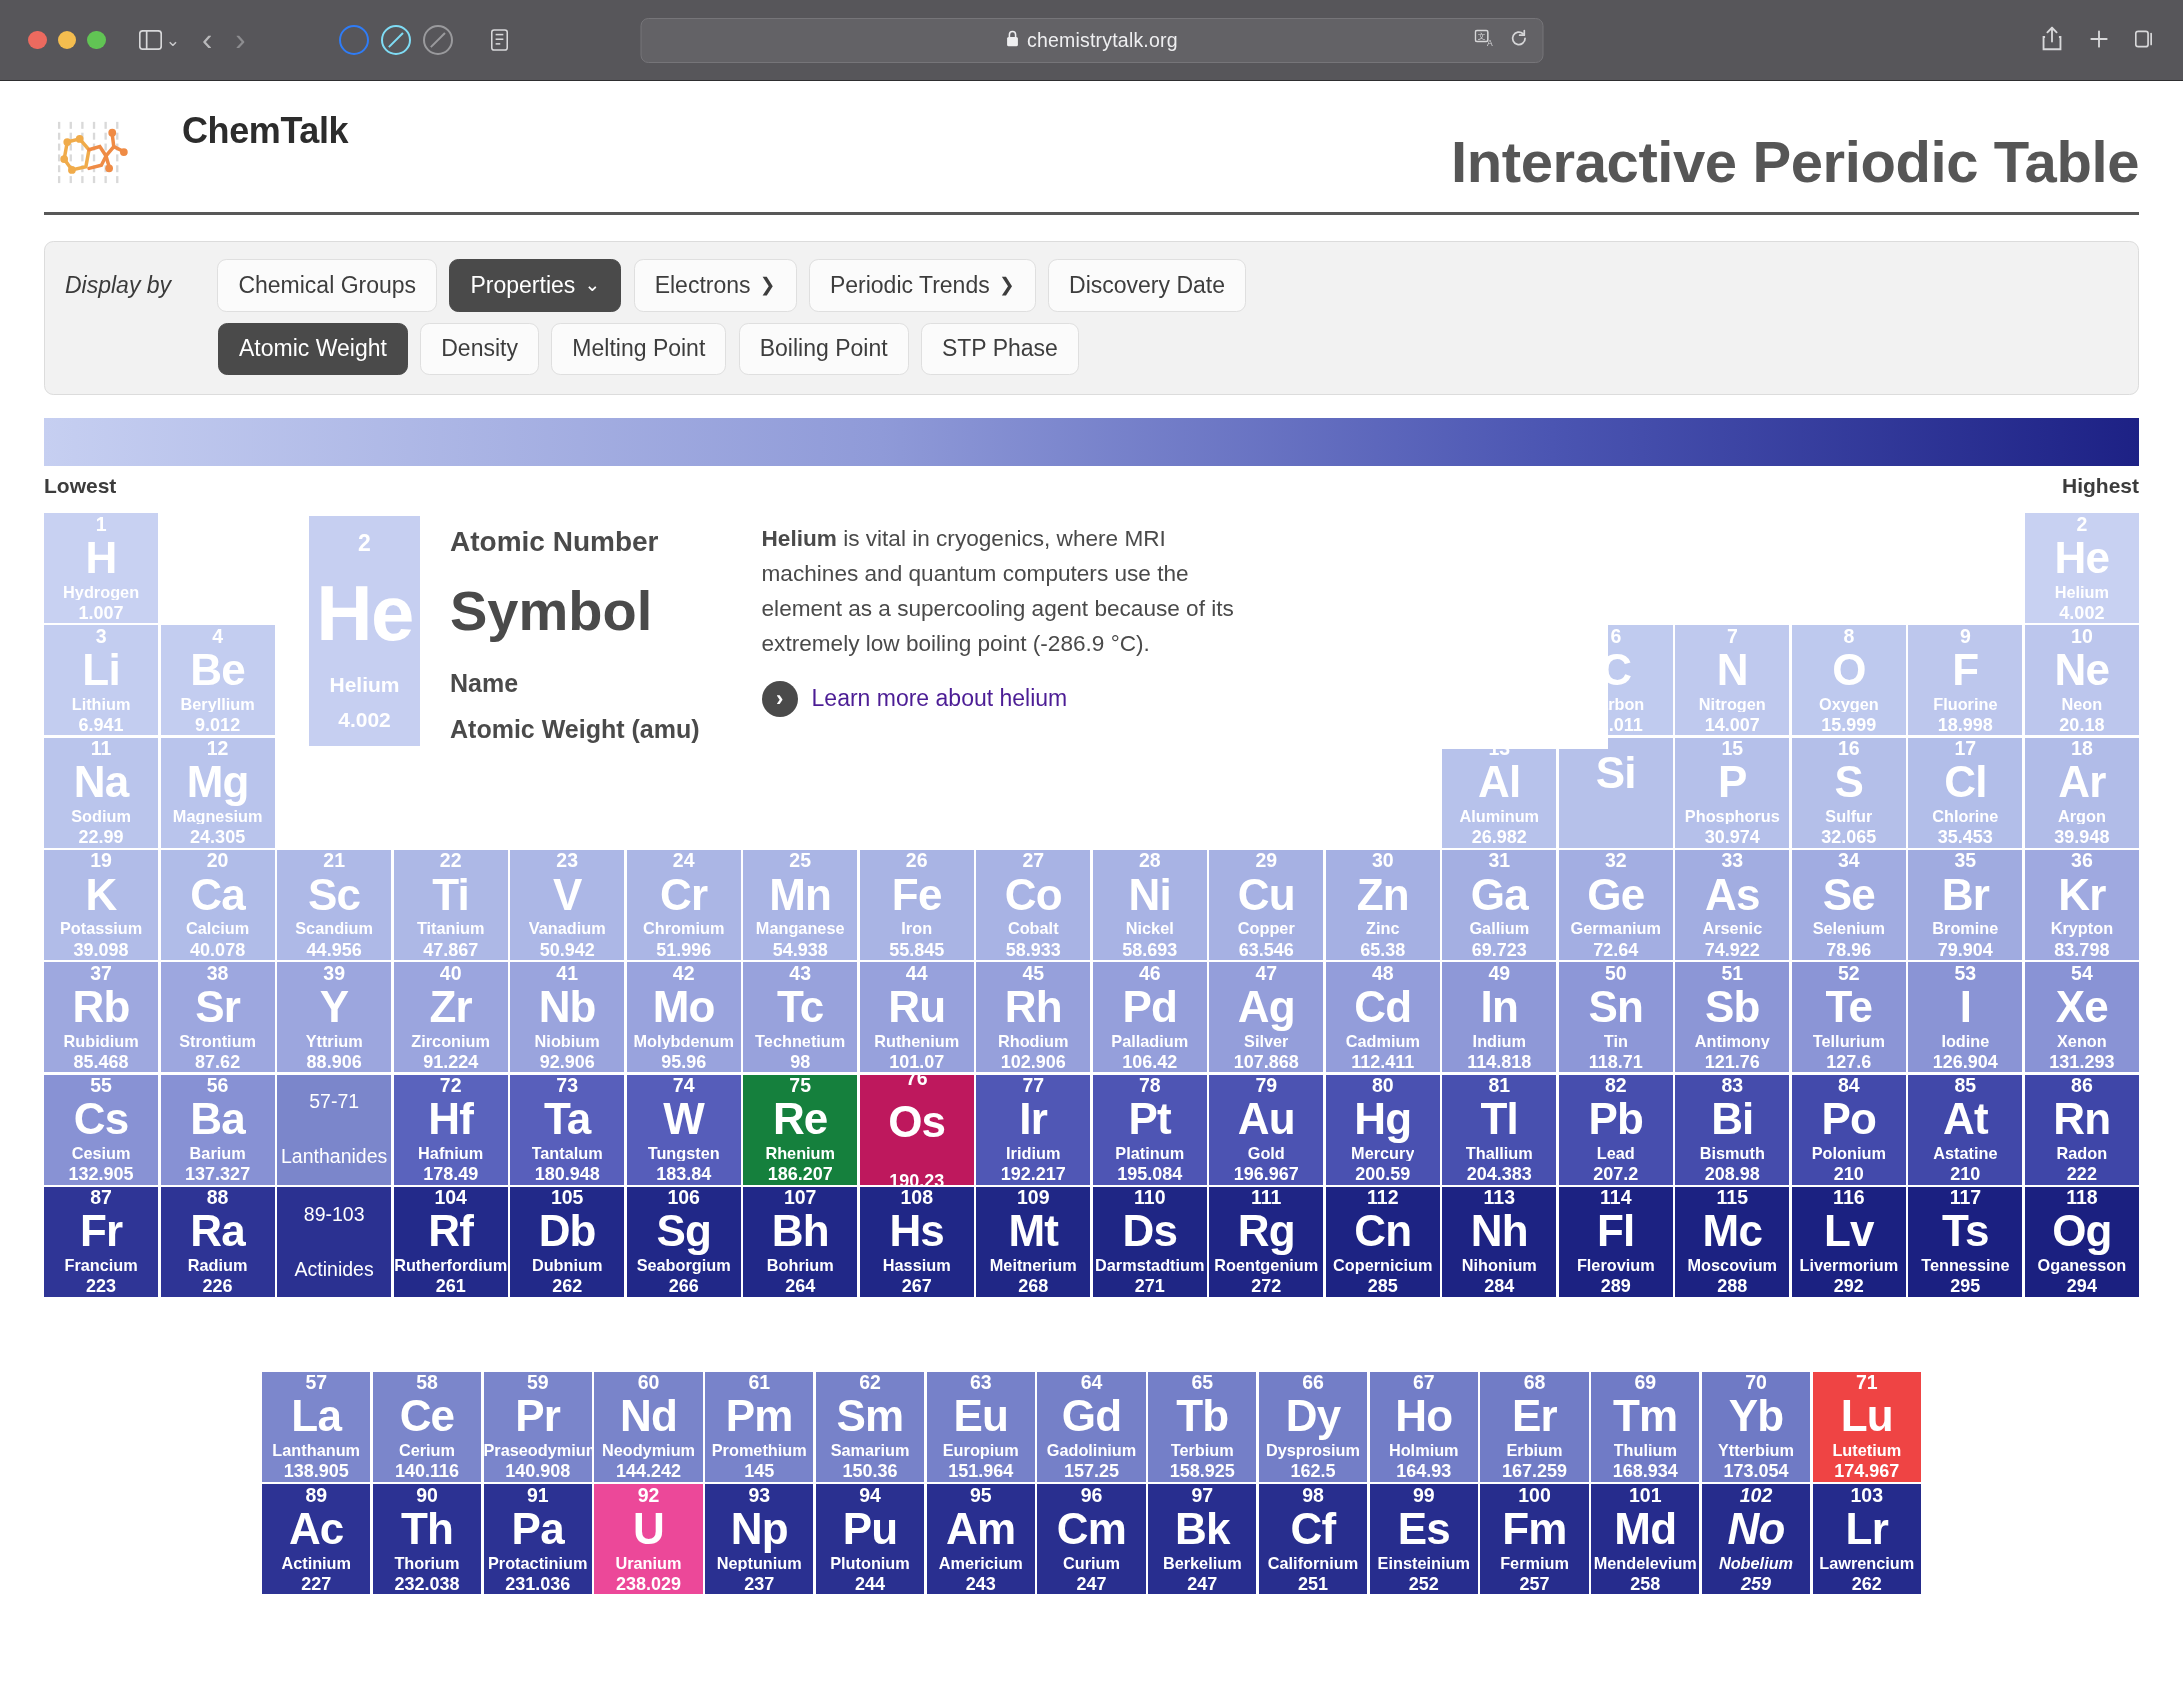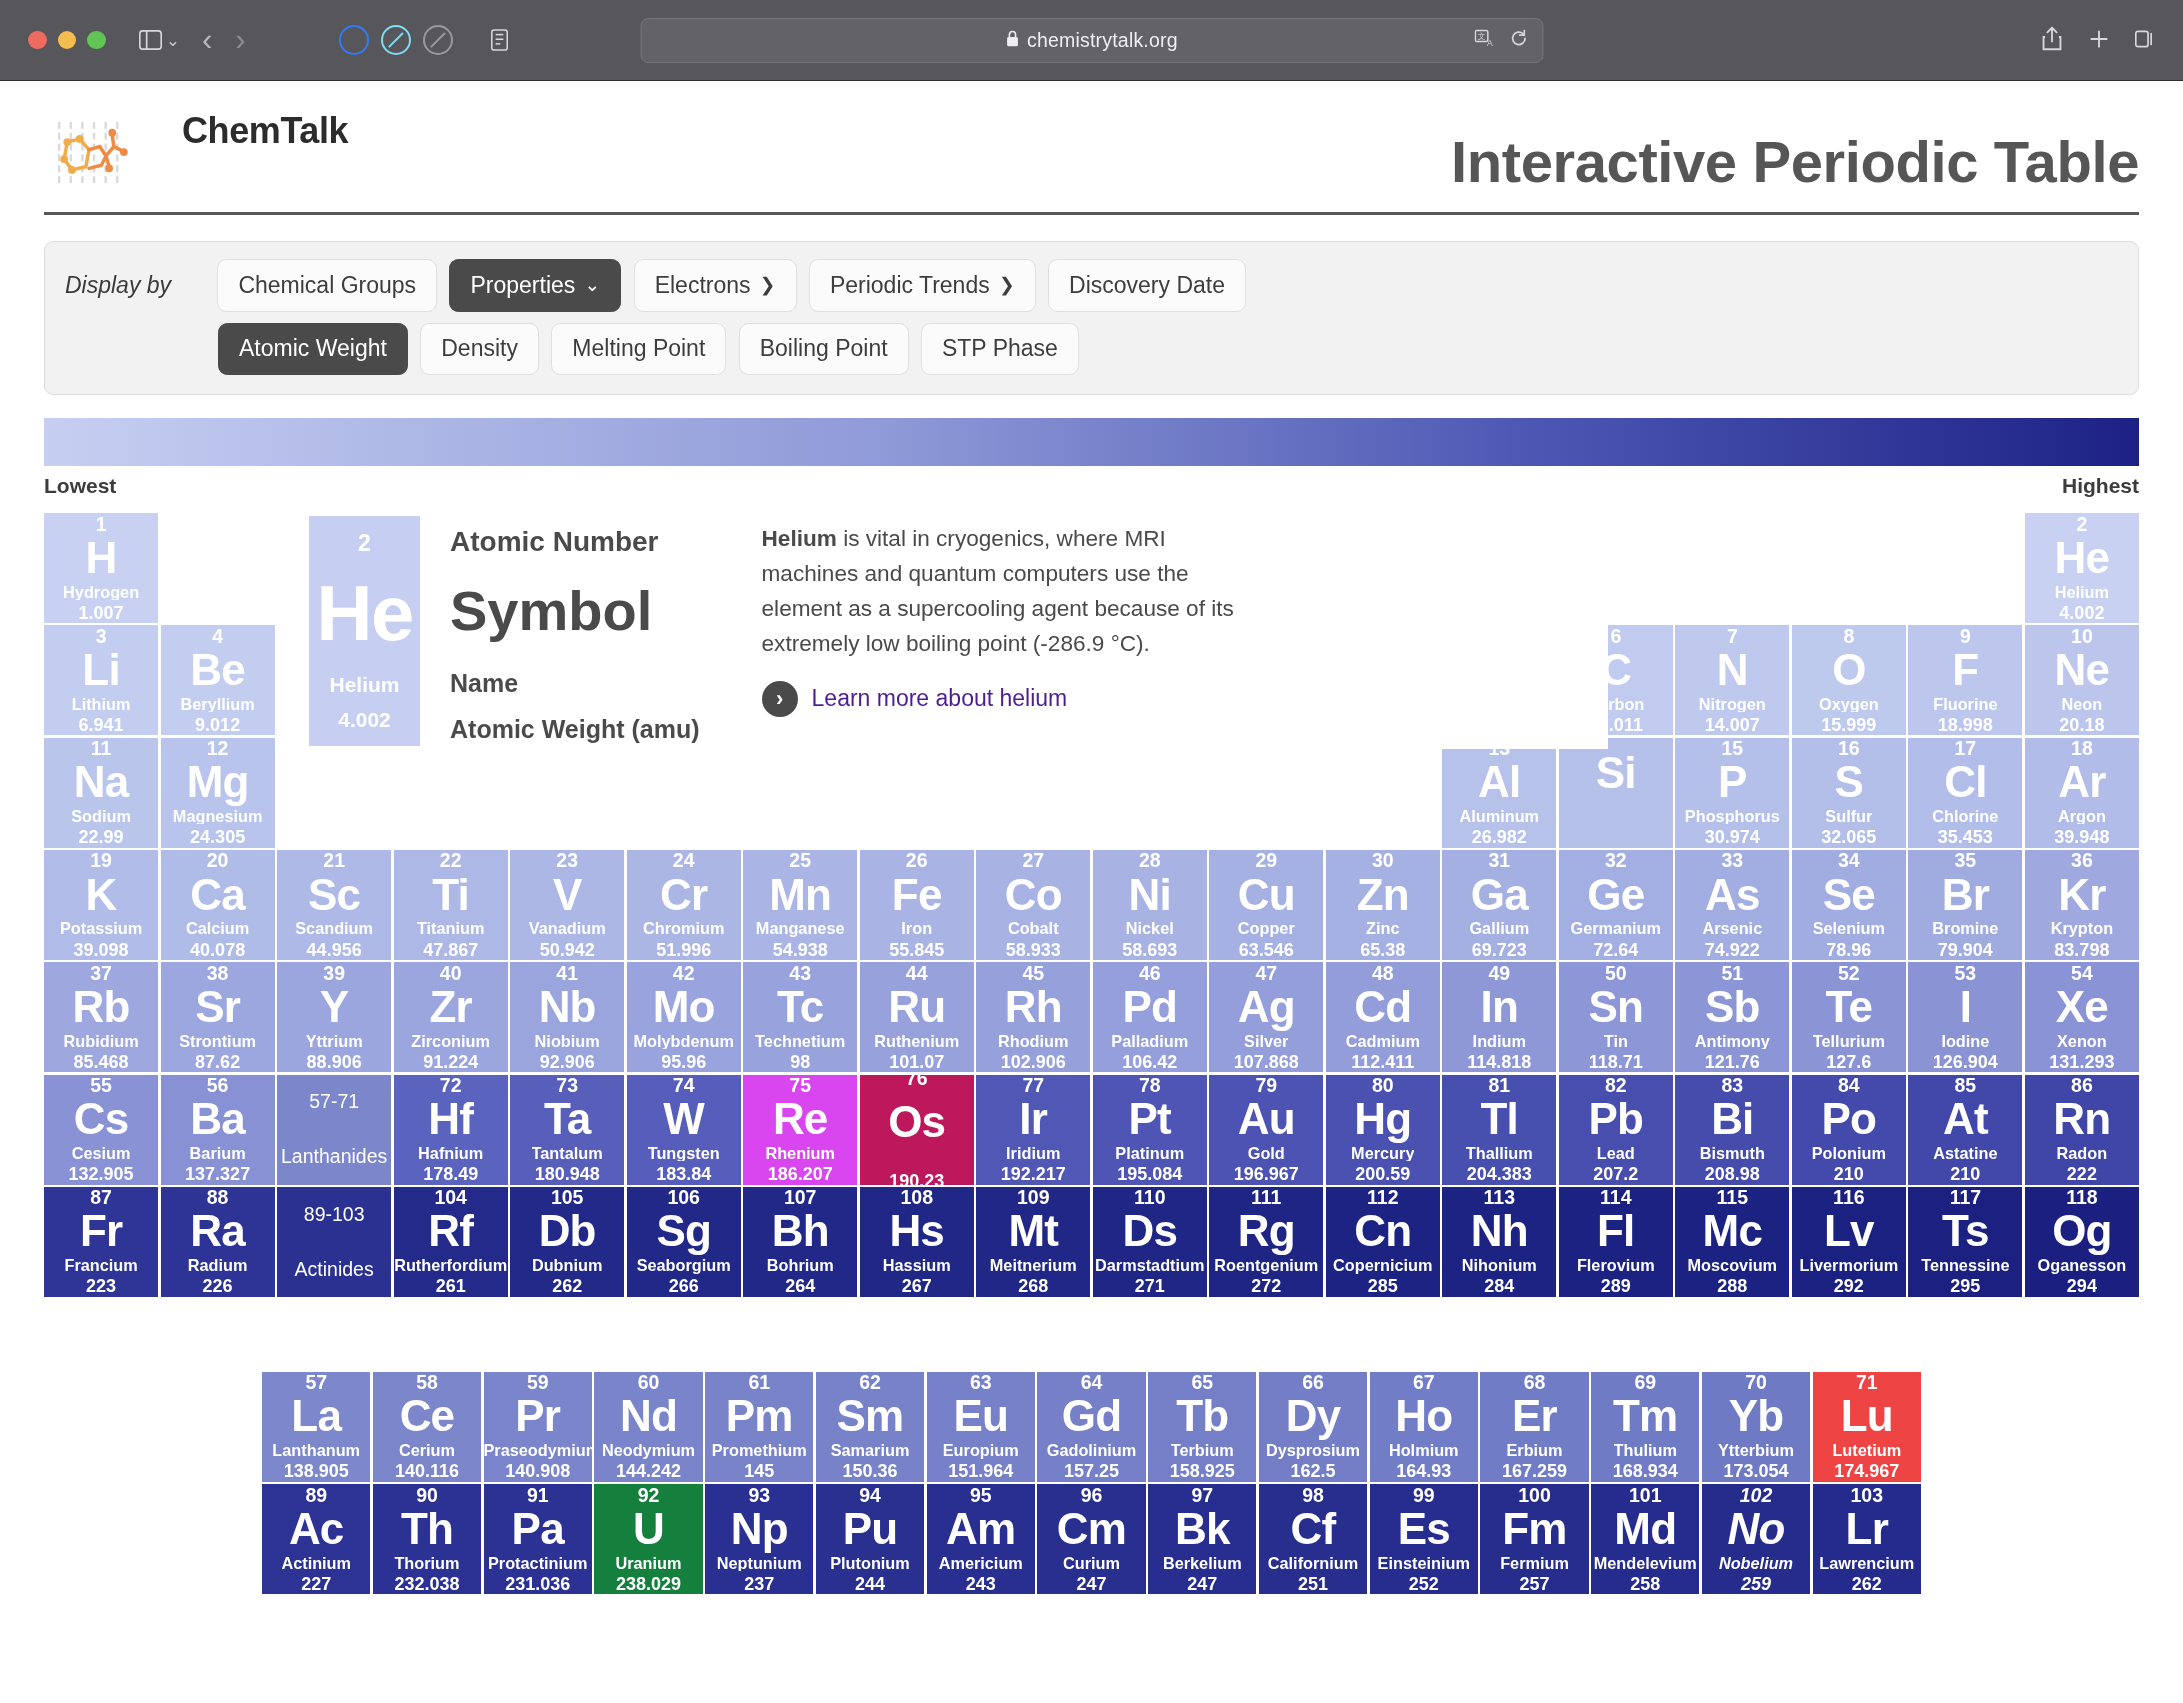--- a/index.html
+++ b/index.html
@@ -785,21 +785,21 @@
           <div class="sym">Ta</div>
           <div class="nm">Tantalum</div>
           <div class="wt">180.948</div>
         </div>
         <div class="cell" style="background: rgb(86, 93, 186); grid-area: 6 / 6;">
           <div class="num">74</div>
           <div class="sym">W</div>
           <div class="nm">Tungsten</div>
           <div class="wt">183.84</div>
         </div>
-        <div class="cell" style="background: #d946ef; grid-area: 6 / 7;">
+        <div class="cell" style="background: #15803d; grid-area: 6 / 7;">
           <div class="num">75</div>
           <div class="sym">Re</div>
           <div class="nm">Rhenium</div>
           <div class="wt">186.207</div>
         </div>
         <div class="cell" style="background: #be185d; grid-area: 6 / 8; gap: 10px;">
           <div class="num">76</div>
           <div class="sym">Os</div>
           <div class="nm">Osmium</div>
           <div class="wt">190.23</div>
@@ -1101,21 +1101,21 @@
         <div class="sym">Th</div>
         <div class="nm">Thorium</div>
         <div class="wt">232.038</div>
       </div>
       <div class="cell" style="background: rgb(44, 50, 147);">
         <div class="num">91</div>
         <div class="sym">Pa</div>
         <div class="nm">Protactinium</div>
         <div class="wt">231.036</div>
       </div>
-      <div class="cell" style="background: #15803d; align-items: center;">
+      <div class="cell" style="background: #ec4899; align-items: center;">
         <div class="num">92</div>
         <div class="sym">U</div>
         <div class="nm">Uranium</div>
         <div class="wt">238.029</div>
       </div>
       <div class="cell" style="background: rgb(42, 48, 145);">
         <div class="num">93</div>
         <div class="sym">Np</div>
         <div class="nm">Neptunium</div>
         <div class="wt">237</div>

